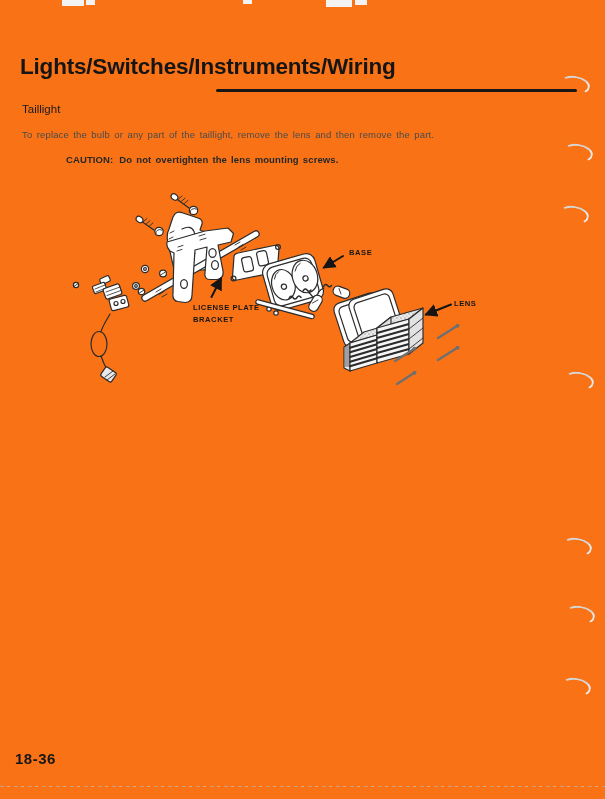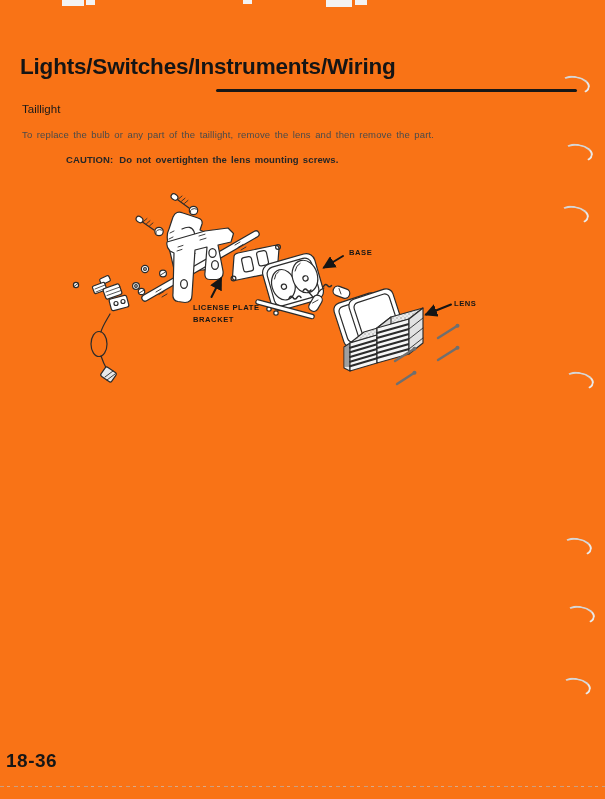--- a/index.html
+++ b/index.html
@@ -11,21 +11,21 @@
   .subrow{position:absolute;left:20px;top:79px;white-space:nowrap;}
   .subtitle{font-size:17px;font-weight:bold;color:#181818;letter-spacing:-0.2px;}
   .subnote{font-size:9.5px;font-weight:bold;color:#222;margin-left:5px;}
   .rule{position:absolute;left:216px;top:89px;width:361px;height:3px;background:#171717;border-radius:2px;}
   .section{position:absolute;left:22px;top:103px;font-size:11.5px;font-weight:normal;color:#1a1a1a;}
   .body-text{position:absolute;left:22px;top:129px;font-size:9.5px;color:#4a4a4a;
              word-spacing:1.6px;letter-spacing:0.15px;white-space:nowrap;}
   .caution{position:absolute;left:22px;top:154px;font-size:9.5px;font-weight:bold;color:#272727;
            word-spacing:1.4px;letter-spacing:0.1px;white-space:nowrap;margin-left:44px;}
   .caution .cl{margin-right:6px;}
-  .pagenum{position:absolute;left:6px;top:750px;font-size:19px;font-weight:bold;
+  .pagenum{position:absolute;left:15px;top:750px;font-size:15px;font-weight:bold;
            letter-spacing:0.5px;color:#161616;}
   .diagram{position:absolute;left:60px;top:185px;}
   .bmark{position:absolute;width:26px;height:14px;border:2px solid transparent;
          border-top-color:#d6d6d6;border-right-color:#e9e9e9;border-radius:50%;
          transform:rotate(10deg);}
   .scanline{position:absolute;left:0;top:786px;width:100%;height:1px;opacity:.65;
     background:repeating-linear-gradient(90deg,#b5b5b5 0 4px,transparent 4px 7px,#c8c8c8 7px 10px,transparent 10px 14px);}
 </style>
 </head>
 <body>

